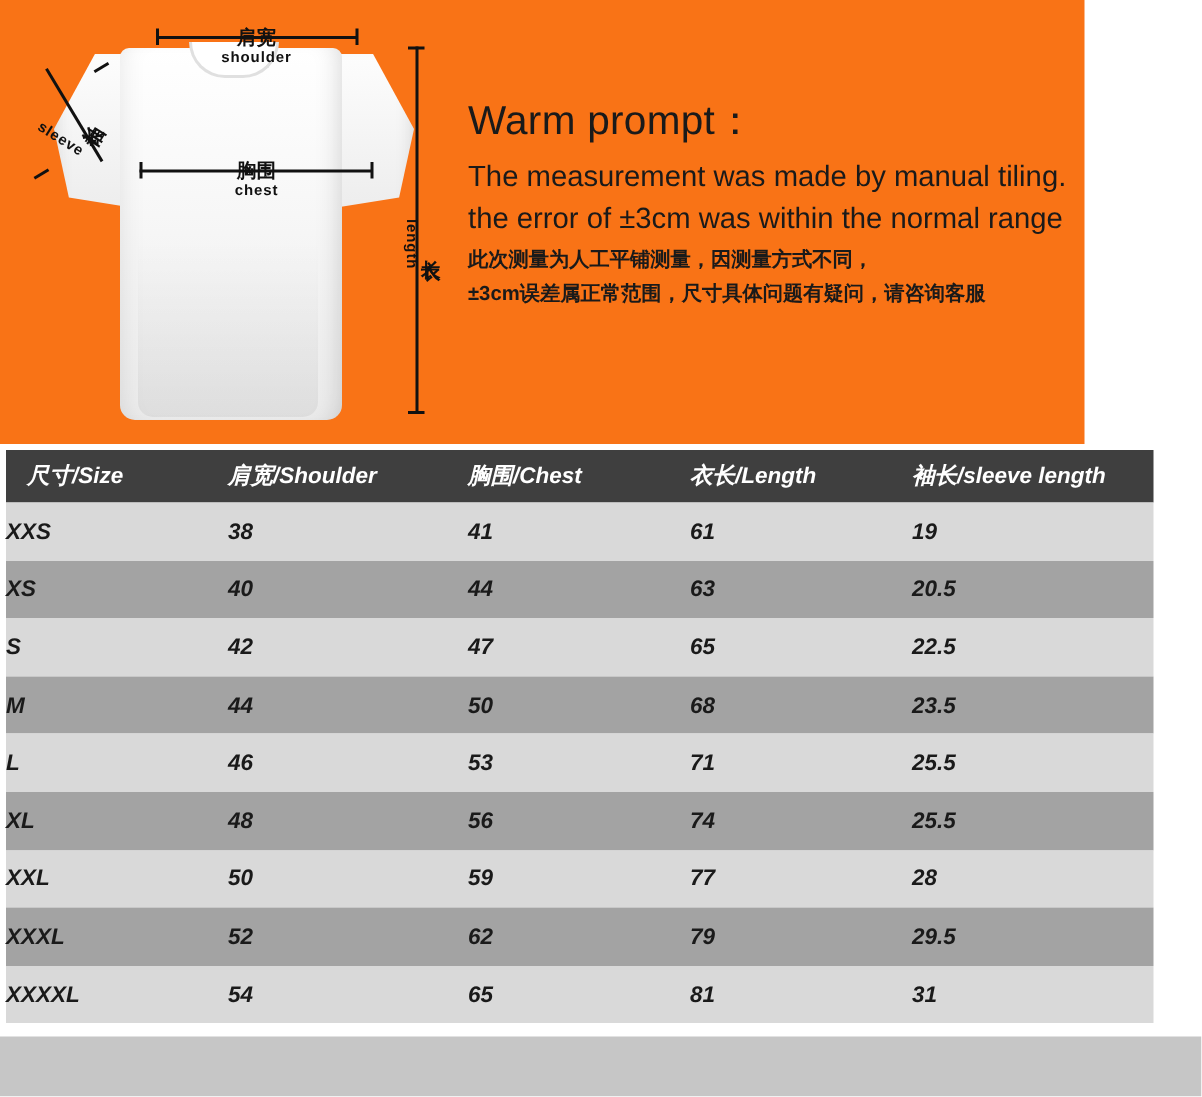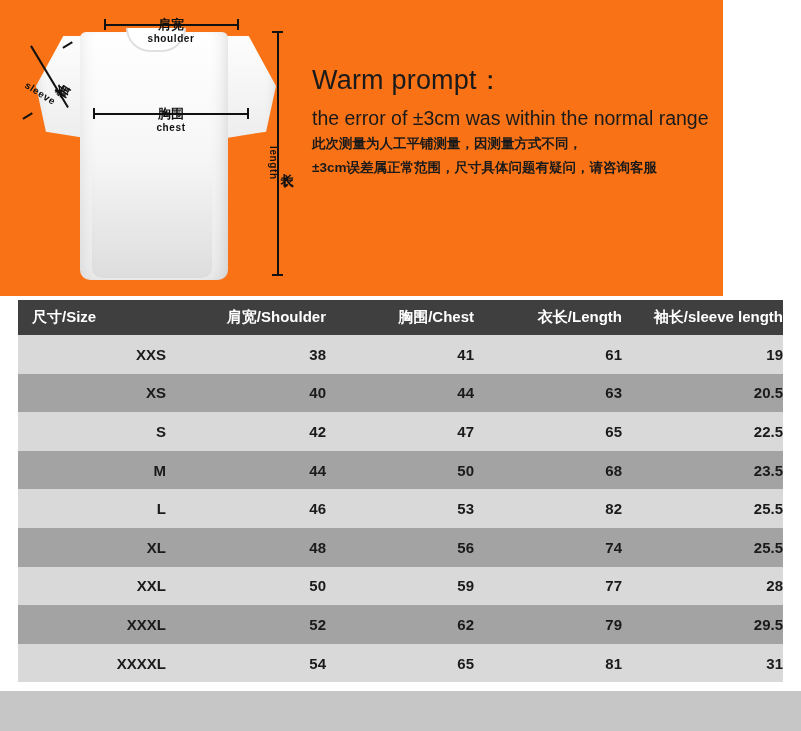--- a/index.html
+++ b/index.html
@@ -152,31 +152,32 @@
     font-size: 13.5px;
     line-height: 1.75;
     color: #1a1a1a;
     font-weight: 700;
   }
   .prompt .cn-block { }
 
   
   .table {
     position: absolute;
-    left: 18px;
+    left: 4px;
     top: 300px;
     width: 765px;
+    font-style: italic;
   }
   table {
     border-collapse: collapse;
     width: 765px;
     table-layout: fixed;
   }
   th, td {
-    text-align: right;
+    text-align: left;
     font-size: 15px;
     color: #1a1a1a;
   }
   thead th {
     background: #3f3f3f;
     color: #ffffff;
     font-size: 15px;
     font-weight: 700;
     height: 35px;
     padding: 0;
@@ -245,20 +246,21 @@
   <div class="tick h" style="left:22px; top:115px; transform:rotate(-31deg);"></div>
   <div class="sleeve-label" style="left:6px; top:56px; width:76px;">
     <div class="mlabel vertical" style="position:relative; left:0; top:0; height:62px; margin:0 auto;">
       <span class="cn">袖长</span>
       <span class="en">sleeve</span>
     </div>
   </div>
 
   <div class="prompt">
     <h1>Warm prompt：</h1>
+    <p class="en">The measurement was made by manual tiling.</p>
     <p class="en">the error of ±3cm was within the normal range</p>
     <div class="cn-block">
       <p class="cn">此次测量为人工平铺测量，因测量方式不同，</p>
       <p class="cn">±3cm误差属正常范围，尺寸具体问题有疑问，请咨询客服</p>
     </div>
   </div>
 </div>
 
 <div class="table">
   <table>
@@ -304,21 +306,21 @@
         <td>M</td>
         <td>44</td>
         <td>50</td>
         <td>68</td>
         <td>23.5</td>
       </tr>
       <tr class="odd">
         <td>L</td>
         <td>46</td>
         <td>53</td>
-        <td>82</td>
+        <td>71</td>
         <td>25.5</td>
       </tr>
       <tr class="even">
         <td>XL</td>
         <td>48</td>
         <td>56</td>
         <td>74</td>
         <td>25.5</td>
       </tr>
       <tr class="odd">

